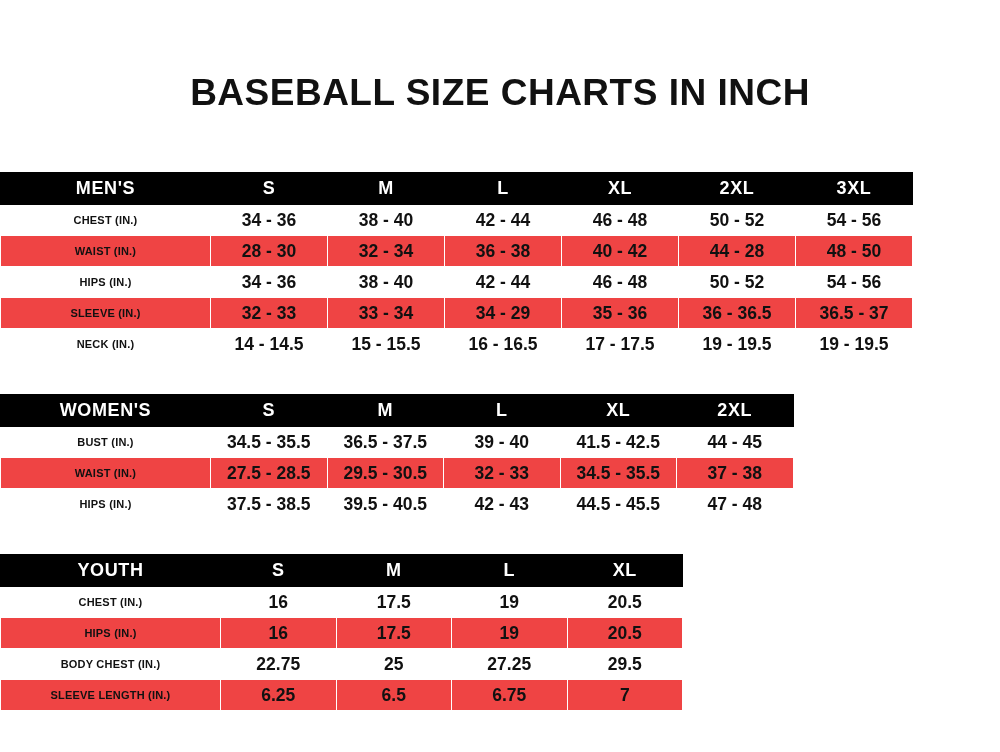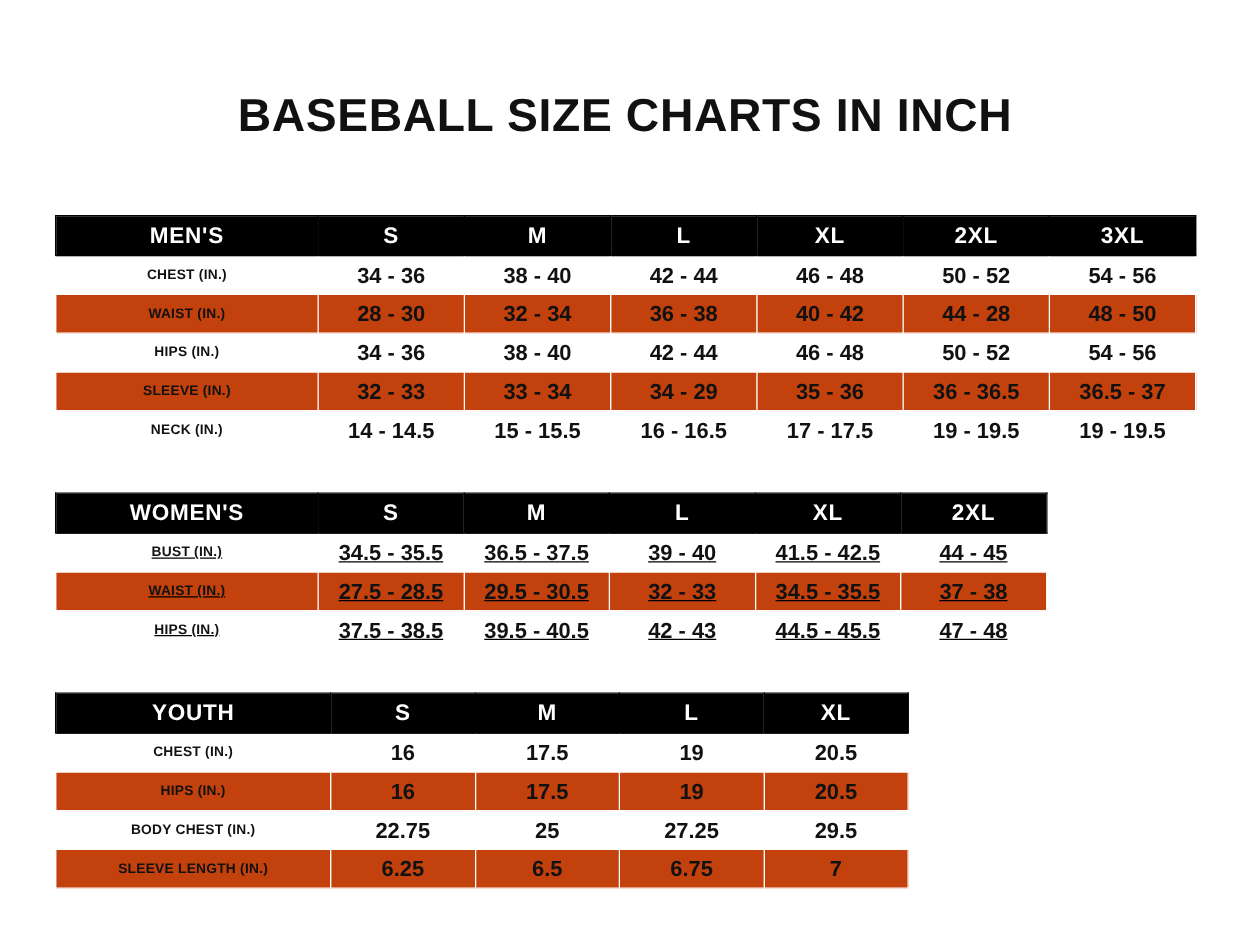--- a/index.html
+++ b/index.html
@@ -24,31 +24,30 @@
     text-align: center;
     font-size: 37px;
     font-weight: bold;
     letter-spacing: 0.5px;
     color: #111111;
     padding-top: 72px;
     margin: 0 0 0 0;
   }
   .tables {
     margin-top: 58px;
-    padding-left: 44px;
     padding-right: 44px;
   }
   table {
     border-collapse: collapse;
     table-layout: fixed;
     margin-bottom: 34px;
     background: #ffffff;
   }
   table.men { width: 912px; }
-  table.women { width: 792px; text-decoration: underline; }
+  table.women { width: 792px; }
   table.youth { width: 682px; }
 
   th, td {
     border: 1px solid #ffffff;
     text-align: center;
     font-size: 17.5px;
     font-weight: bold;
     height: 31px;
     padding: 0 4px;
     box-sizing: border-box;
@@ -63,21 +62,21 @@
     border: 1px solid #000000;
   }
   thead th.rowlabel {
     text-align: center;
   }
   tbody tr td {
     background: #ffffff;
     color: #111111;
   }
   tbody tr.alt td {
-    background: #c2410c;
+    background: #ef4444;
   }
   tbody td.rowlabel {
     text-align: center;
     font-size: 11px;
     letter-spacing: 0.2px;
   }
   
   table.men col.c0 { width: 210px; }
   table.men col.cx { width: 117px; }
 

